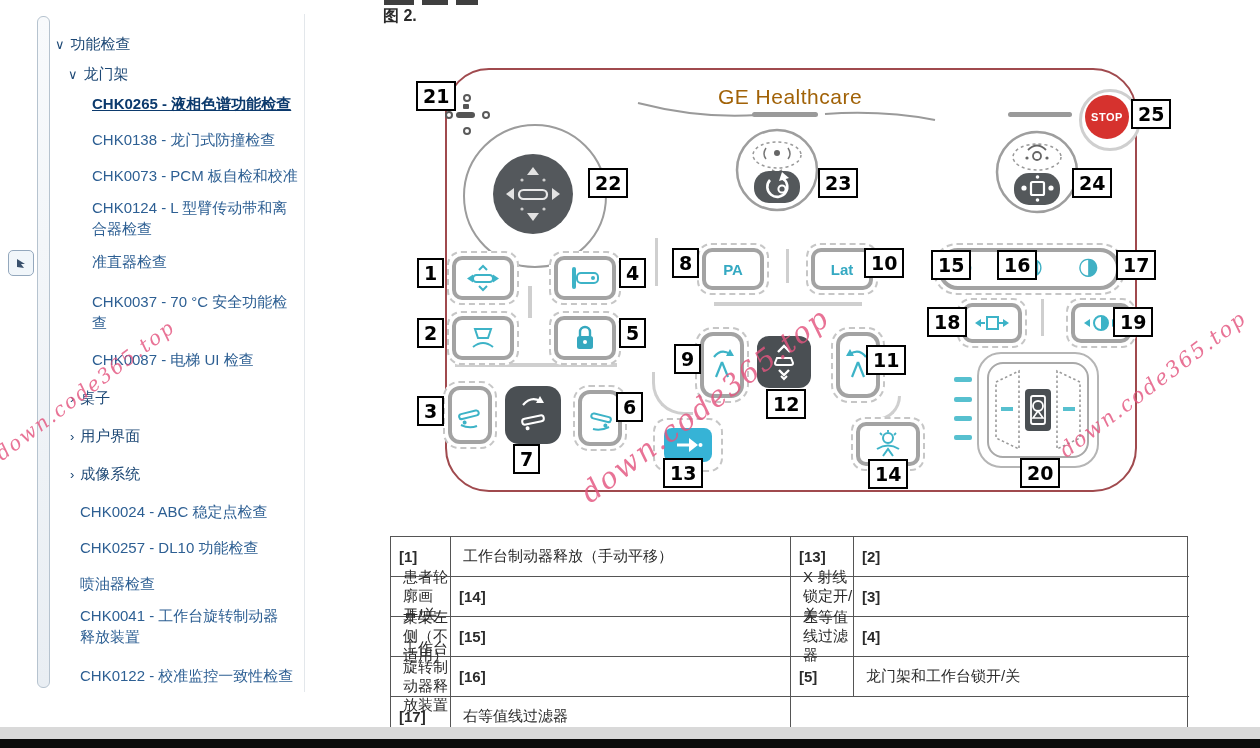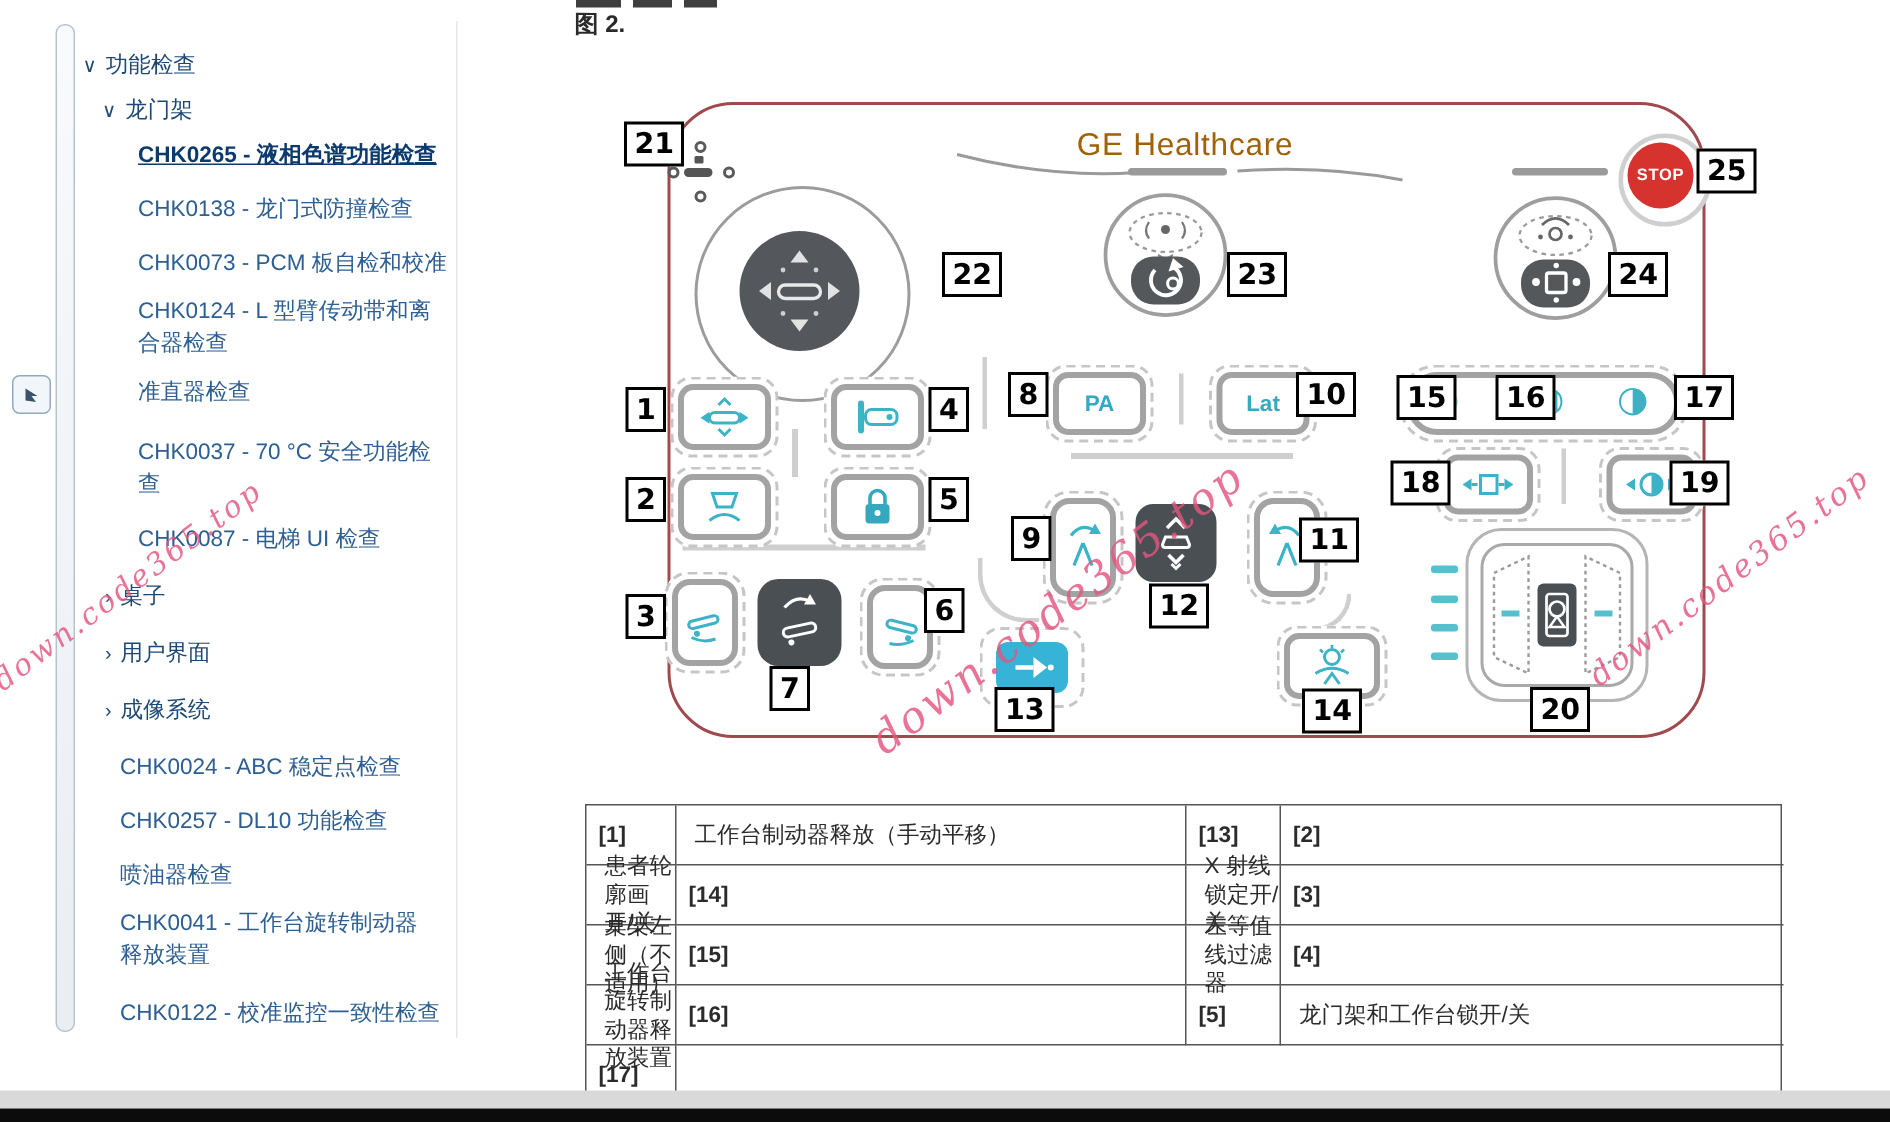--- a/index.html
+++ b/index.html
@@ -370,21 +370,21 @@
 <div class="co" style="left:766px;top:389px">12</div>
 <div class="co" style="left:663px;top:458px">13</div>
 <div class="co" style="left:868px;top:459px">14</div>
 <div class="co" style="left:931px;top:250px">15</div>
 <div class="co" style="left:997px;top:250px">16</div>
 <div class="co" style="left:1116px;top:250px">17</div>
 <div class="co" style="left:927px;top:307px">18</div>
 <div class="co" style="left:1113px;top:307px">19</div>
 <div class="co" style="left:1020px;top:458px">20</div>
 <div class="co" style="left:416px;top:81px">21</div>
-<div class="co" style="left:628px;top:168px">22</div>
+<div class="co" style="left:588px;top:168px">22</div>
 <div class="co" style="left:818px;top:168px">23</div>
 <div class="co" style="left:1072px;top:168px">24</div>
 <div class="co" style="left:1131px;top:99px">25</div>
 
 <div class="abs ltable">
   <div class="no">[1]</div>
   <div class="desc">工作台制动器释放（手动平移）</div>
   <div class="no">[13]</div>
 
   <div class="no">[2]</div>
@@ -397,20 +397,21 @@
   <div class="no">[15]</div>
   <div class="desc">左等值线过滤器</div>
 
   <div class="no">[4]</div>
   <div class="desc">工作台旋转制动器释放装置</div>
   <div class="no">[16]</div>
 
   <div class="no">[5]</div>
   <div class="desc">龙门架和工作台锁开/关</div>
   <div class="no">[17]</div>
+  <div class="desc">右等值线过滤器</div>
 </div>
 
 <div class="wm" style="left:-35px;top:378px;width:240px;font-size:20px;transform:rotate(-37deg)">down.code365.top</div>
 <div class="wm" style="left:500px;top:388px;width:410px;font-size:29px;transform:rotate(-37deg)">down.code365.top</div>
 <div class="wm" style="left:1028px;top:372px;width:250px;font-size:21px;transform:rotate(-37deg)">down.code365.top</div>
 
 <div class="abs strip-gray"></div>
 <div class="abs strip-black"></div>
 
 </body></html>

